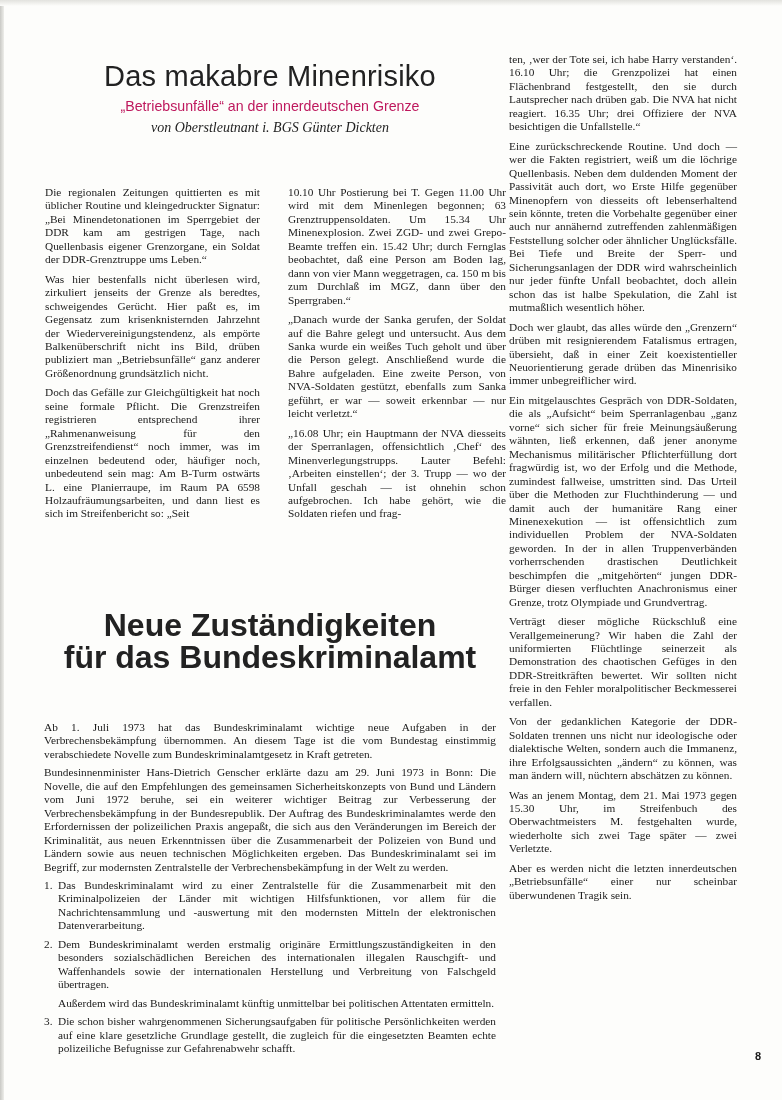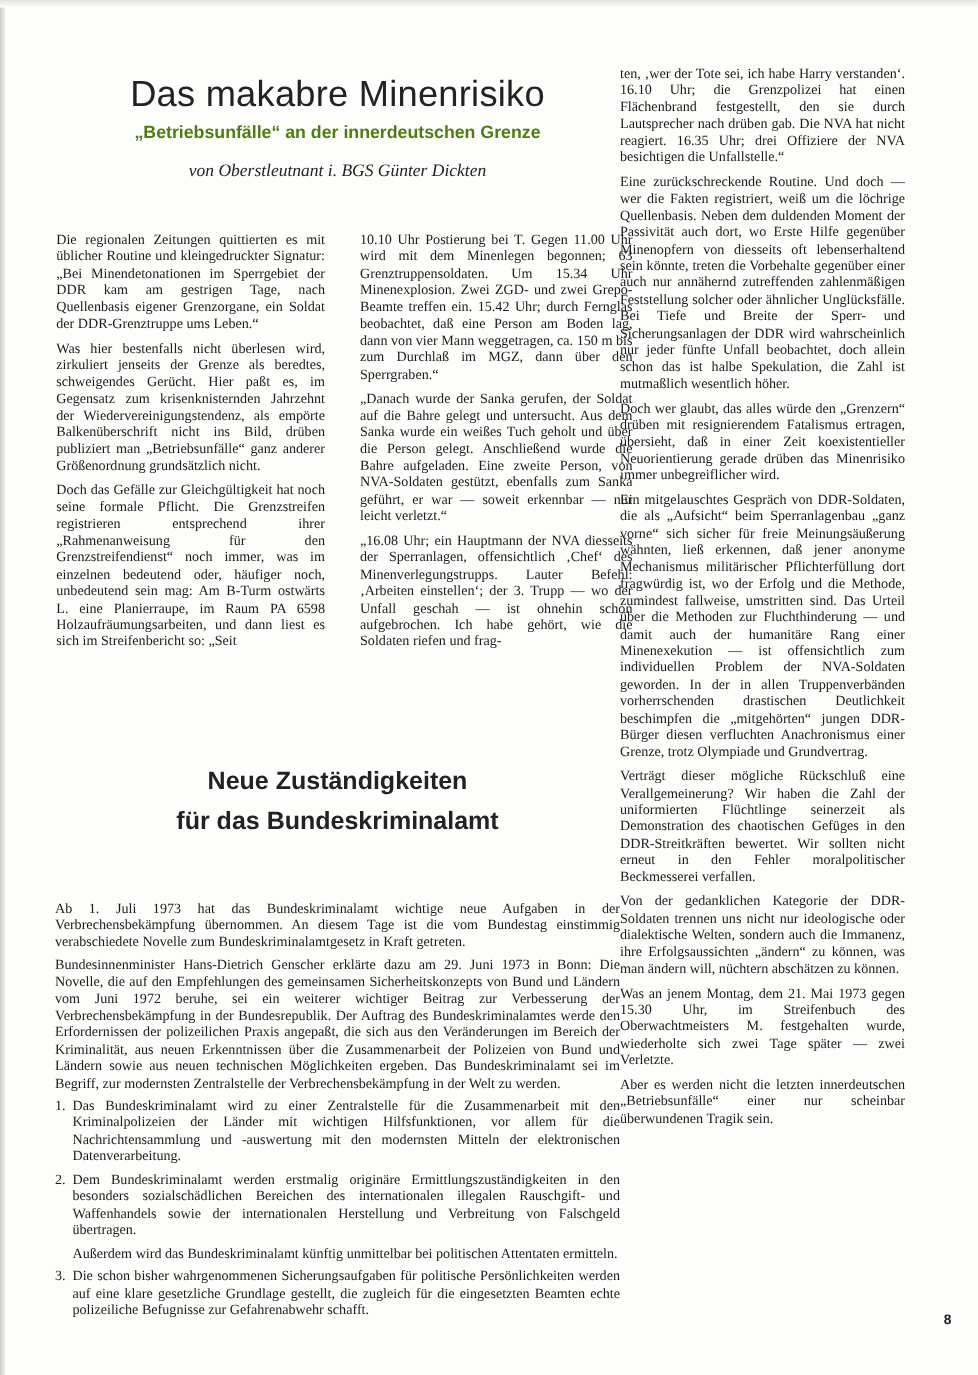--- a/index.html
+++ b/index.html
@@ -21,39 +21,39 @@
     position: absolute; left: 40px; top: 60px; width: 460px;
     text-align: center;
     font-family: "Liberation Sans", "DejaVu Sans", sans-serif;
     font-weight: normal; font-size: 29px; color: #222;
     letter-spacing: 0.2px; margin: 0;
   }
   .subhead1 {
     position: absolute; left: 40px; top: 98px; width: 460px;
     text-align: center;
     font-family: "Liberation Sans", "DejaVu Sans", sans-serif;
-    font-weight: bold; font-size: 14.2px; color: #4d7c0f; margin: 0;
+    font-weight: normal; font-size: 14.2px; color: #be185d; margin: 0;
   }
   .byline {
-    position: absolute; left: 40px; top: 130px; width: 460px;
+    position: absolute; left: 40px; top: 120px; width: 460px;
     text-align: center; font-style: italic; font-size: 14px; color: #222;
   }
   .col {
     position: absolute; font-size: 11.3px; line-height: 13.45px;
     text-align: justify; hyphens: manual;
   }
   .col p { margin: 0 0 6px 0; }
   .c1 { left: 45px; top: 186px; width: 215px; }
   .c2 { left: 288px; top: 186px; width: 218px; }
-  .c3 { left: 496px; top: 53px; width: 228px; }
+  .c3 { left: 509px; top: 53px; width: 228px; }
   .headline2 {
     position: absolute; left: 40px; top: 609px; width: 460px;
     text-align: center;
     font-family: "Liberation Sans", "DejaVu Sans", sans-serif;
-    font-weight: bold; font-size: 20px; line-height: 32px; color: #222; margin: 0;
+    font-weight: bold; font-size: 32px; line-height: 32px; color: #222; margin: 0;
   }
   .wide {
     position: absolute; left: 44px; top: 683px; width: 452px;
     font-size: 11.3px; line-height: 13.45px; text-align: justify; margin-top: 38px;
   }
   .wide p { margin: 0 0 5px 0; }
   .wide ol { margin: 0; padding: 0; list-style: none; }
   .wide li { position: relative; padding-left: 14px; margin-bottom: 5px; }
   .wide li .num { position: absolute; left: 0; top: 0; }
   .wide li p { margin: 0 0 5px 0; }
@@ -83,21 +83,21 @@
   <p>10.10 Uhr Postierung bei T. Gegen 11.00 Uhr wird mit dem Minenlegen begonnen; 63 Grenztruppensoldaten. Um 15.34 Uhr Minenexplosion. Zwei ZGD- und zwei Grepo-Beamte treffen ein. 15.42 Uhr; durch Fernglas beobachtet, daß eine Person am Boden lag, dann von vier Mann weggetragen, ca. 150 m bis zum Durchlaß im MGZ, dann über den Sperrgraben.“</p>
   <p>„Danach wurde der Sanka gerufen, der Soldat auf die Bahre gelegt und untersucht. Aus dem Sanka wurde ein weißes Tuch geholt und über die Person gelegt. Anschließend wurde die Bahre aufgeladen. Eine zweite Person, von NVA-Soldaten gestützt, ebenfalls zum Sanka geführt, er war — soweit erkennbar — nur leicht verletzt.“</p>
   <p>„16.08 Uhr; ein Hauptmann der NVA diesseits der Sperranlagen, offensichtlich ‚Chef‘ des Minenverlegungstrupps. Lauter Befehl: ‚Arbeiten einstellen‘; der 3. Trupp — wo der Unfall geschah — ist ohnehin schon aufgebrochen. Ich habe gehört, wie die Soldaten riefen und frag-</p>
 </div>
 
 <div class="col c3">
   <p>ten, ‚wer der Tote sei, ich habe Harry verstanden‘. 16.10 Uhr; die Grenzpolizei hat einen Flächenbrand festgestellt, den sie durch Lautsprecher nach drüben gab. Die NVA hat nicht reagiert. 16.35 Uhr; drei Offiziere der NVA besichtigen die Unfallstelle.“</p>
   <p>Eine zurückschreckende Routine. Und doch — wer die Fakten registriert, weiß um die löchrige Quellenbasis. Neben dem duldenden Moment der Passivität auch dort, wo Erste Hilfe gegenüber Minenopfern von diesseits oft lebenserhaltend sein könnte, treten die Vorbehalte gegenüber einer auch nur annähernd zutreffenden zahlenmäßigen Feststellung solcher oder ähnlicher Unglücksfälle. Bei Tiefe und Breite der Sperr- und Sicherungsanlagen der DDR wird wahrscheinlich nur jeder fünfte Unfall beobachtet, doch allein schon das ist halbe Spekulation, die Zahl ist mutmaßlich wesentlich höher.</p>
   <p>Doch wer glaubt, das alles würde den „Grenzern“ drüben mit resignierendem Fatalismus ertragen, übersieht, daß in einer Zeit koexistentieller Neuorientierung gerade drüben das Minenrisiko immer unbegreiflicher wird.</p>
   <p>Ein mitgelauschtes Gespräch von DDR-Soldaten, die als „Aufsicht“ beim Sperranlagenbau „ganz vorne“ sich sicher für freie Meinungsäußerung wähnten, ließ erkennen, daß jener anonyme Mechanismus militärischer Pflichterfüllung dort fragwürdig ist, wo der Erfolg und die Methode, zumindest fallweise, umstritten sind. Das Urteil über die Methoden zur Fluchthinderung — und damit auch der humanitäre Rang einer Minenexekution — ist offensichtlich zum individuellen Problem der NVA-Soldaten geworden. In der in allen Truppenverbänden vorherrschenden drastischen Deutlichkeit beschimpfen die „mitgehörten“ jungen DDR-Bürger diesen verfluchten Anachronismus einer Grenze, trotz Olympiade und Grundvertrag.</p>
-  <p>Verträgt dieser mögliche Rückschluß eine Verallgemeinerung? Wir haben die Zahl der uniformierten Flüchtlinge seinerzeit als Demonstration des chaotischen Gefüges in den DDR-Streitkräften bewertet. Wir sollten nicht erneut in den Fehler moralpolitischer Beckmesserei verfallen.</p>
+  <p>Verträgt dieser mögliche Rückschluß eine Verallgemeinerung? Wir haben die Zahl der uniformierten Flüchtlinge seinerzeit als Demonstration des chaotischen Gefüges in den DDR-Streitkräften bewertet. Wir sollten nicht freie in den Fehler moralpolitischer Beckmesserei verfallen.</p>
   <p>Von der gedanklichen Kategorie der DDR-Soldaten trennen uns nicht nur ideologische oder dialektische Welten, sondern auch die Immanenz, ihre Erfolgsaussichten „ändern“ zu können, was man ändern will, nüchtern abschätzen zu können.</p>
   <p>Was an jenem Montag, dem 21. Mai 1973 gegen 15.30 Uhr, im Streifenbuch des Oberwachtmeisters M. festgehalten wurde, wiederholte sich zwei Tage später — zwei Verletzte.</p>
   <p>Aber es werden nicht die letzten innerdeutschen „Betriebsunfälle“ einer nur scheinbar überwundenen Tragik sein.</p>
 </div>
 
 <h1 class="headline2">
   <span>Neue Zuständigkeiten</span><br>
   <span>für das Bundeskriminalamt</span>
 </h1>
 

